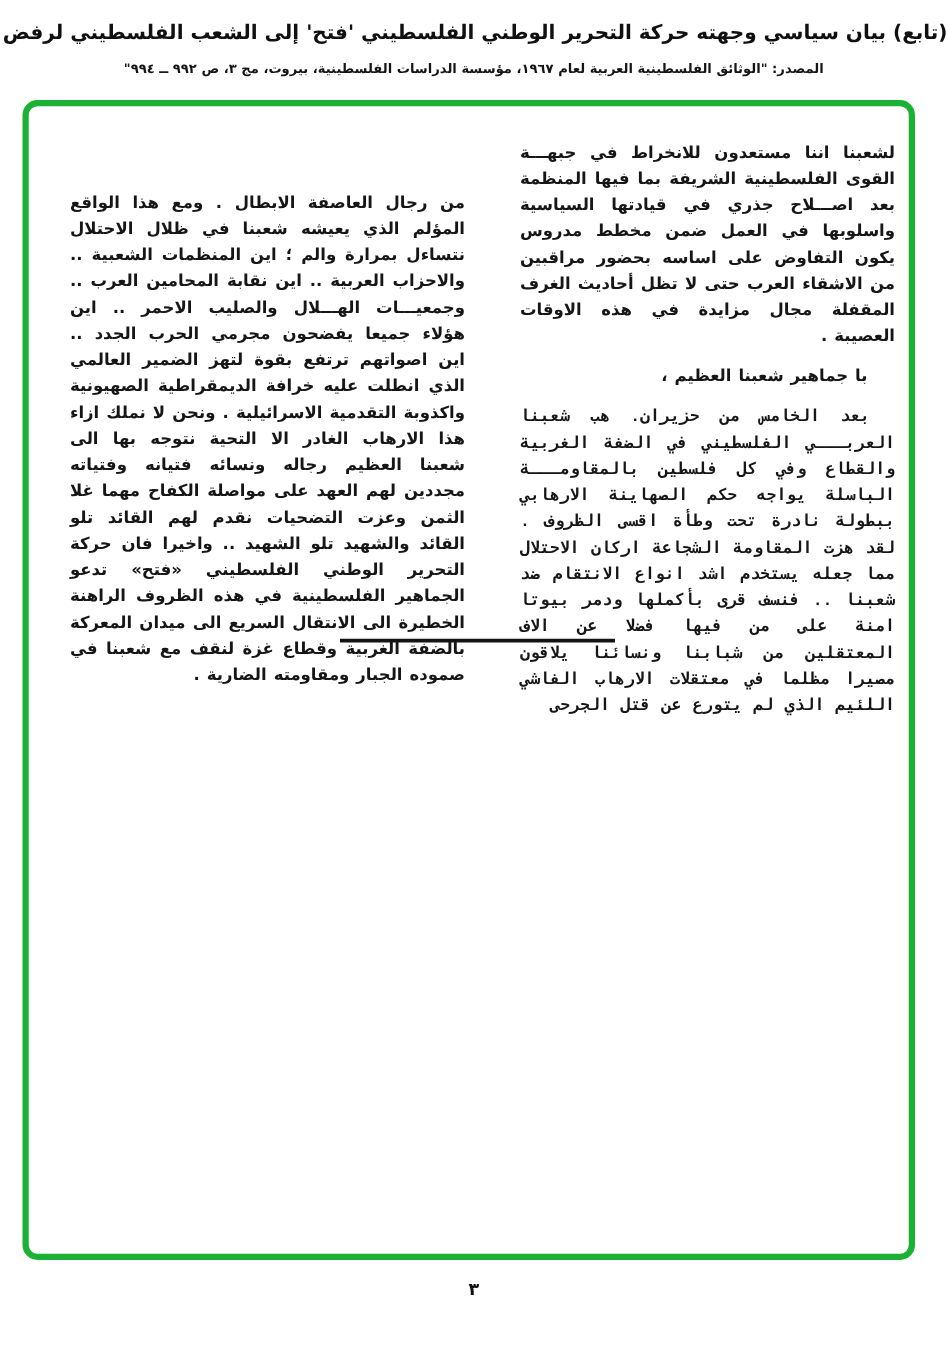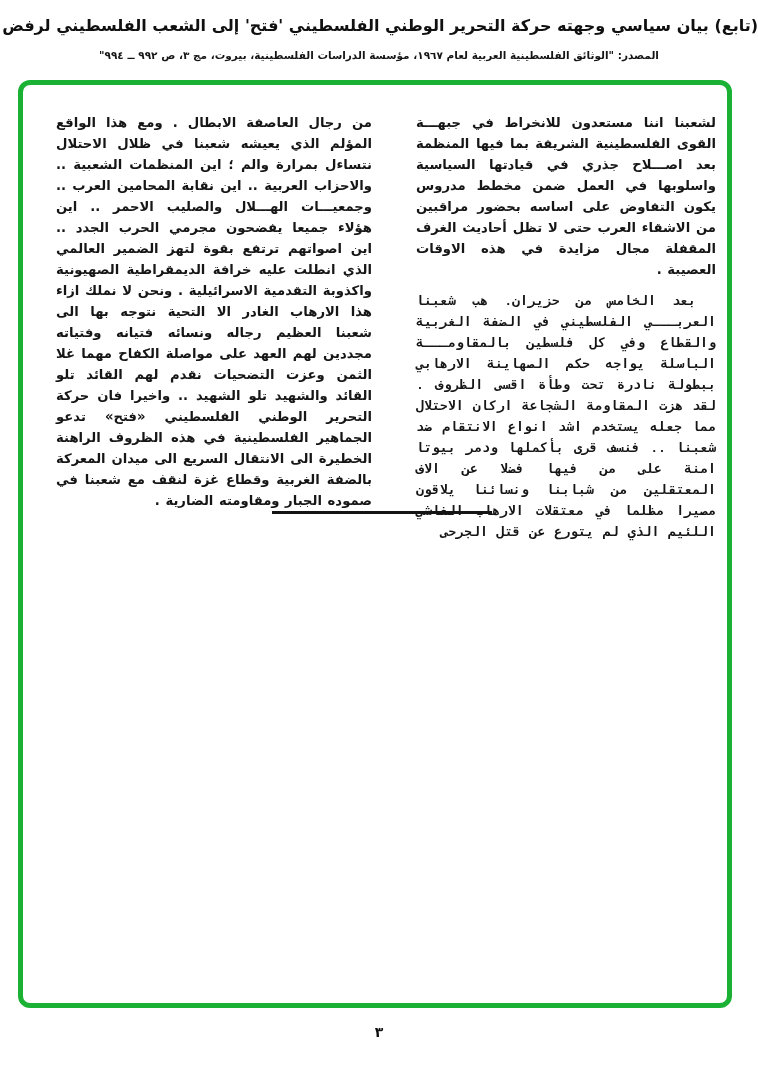--- a/index.html
+++ b/index.html
@@ -50,21 +50,21 @@
   .columns {
     position: absolute;
     top: 112px;
     right: 42px;
     left: 56px;
     display: flex;
     direction: rtl;
     gap: 44px;
   }
   .col-right { width: 300px; flex: 0 0 300px; }
-  .col-left  { flex: 1; }
+  .col-left  { flex: 1; margin-top: 40px; }
   .columns p {
     margin: 0 0 11px 0;
     direction: rtl;
     text-align: justify;
     font-size: 13.2px;
     line-height: 21px;
     font-weight: bold;
     color: #161616;
     word-spacing: 1px;
   }
@@ -97,20 +97,21 @@
 
 <div class="doc-title">(تابع) بيان سياسي وجهته حركة التحرير الوطني الفلسطيني 'فتح' إلى الشعب الفلسطيني لرفض قرار مجلس الأمن</div>
 
 <div class="doc-source">المصدر: "الوثائق الفلسطينية العربية لعام ١٩٦٧، مؤسسة الدراسات الفلسطينية، بيروت، مج ٣، ص ٩٩٢ ــ ٩٩٤"</div>
 
 <div class="frame" style="border-color: rgb(26, 177, 52);"></div>
 
 <div class="columns">
   <div class="col-right">
     <p>لشعبنا اننا مستعدون للانخراط في جبهـــة القوى الفلسطينية الشريفة بما فيها المنظمة بعد اصـــلاح جذري في قيادتها السياسية واسلوبها في العمل ضمن مخطط مدروس يكون التفاوض على اساسه بحضور مراقبين من الاشقاء العرب حتى لا تظل أحاديث الغرف المقفلة مجال مزايدة في هذه الاوقات العصيبة .</p>
+    <p class="salutation">با جماهير شعبنا العظيم ،</p>
     <p class="indent">بعد الخامس من حزيران. هب شعبنا العربـــي الفلسطيني في الضفة الغربية والقطاع وفي كل فلسطين بالمقاومـــة الباسلة يواجه حكم الصهاينة الارهابي ببطولة نادرة تحت وطأة اقسى الظروف . لقد هزت المقاومة الشجاعة اركان الاحتلال مما جعله يستخدم اشد انواع الانتقام ضد شعبنا .. فنسف قرى بأكملها ودمر بيوتا امنة على من فيها فضلا عن الاف المعتقلين من شبابنا ونسائنا يلاقون مصيرا مظلما في معتقلات الارهاب الفاشي اللئيم الذي لم يتورع عن قتل الجرحى</p>
   </div>
   <div class="col-left">
     <p>من رجال العاصفة الابطال . ومع هذا الواقع المؤلم الذي يعيشه شعبنا في ظلال الاحتلال نتساءل بمرارة والم ؛ اين المنظمات الشعبية .. والاحزاب العربية .. اين نقابة المحامين العرب .. وجمعيـــات الهـــلال والصليب الاحمر .. اين هؤلاء جميعا يفضحون مجرمي الحرب الجدد .. اين اصواتهم ترتفع بقوة لتهز الضمير العالمي الذي انطلت عليه خرافة الديمقراطية الصهيونية واكذوبة التقدمية الاسرائيلية . ونحن لا نملك ازاء هذا الارهاب الغادر الا التحية نتوجه بها الى شعبنا العظيم رجاله ونسائه فتيانه وفتياته مجددين لهم العهد على مواصلة الكفاح مهما غلا الثمن وعزت التضحيات نقدم لهم القائد تلو القائد والشهيد تلو الشهيد .. واخيرا فان حركة التحرير الوطني الفلسطيني «فتح» تدعو الجماهير الفلسطينية في هذه الظروف الراهنة الخطيرة الى الانتقال السريع الى ميدان المعركة بالضفة الغربية وقطاع غزة لنقف مع شعبنا في صموده الجبار ومقاومته الضارية .</p>
   </div>
 </div>
 
 <div class="divider"></div>
 
 <div class="page-number">٣</div>

